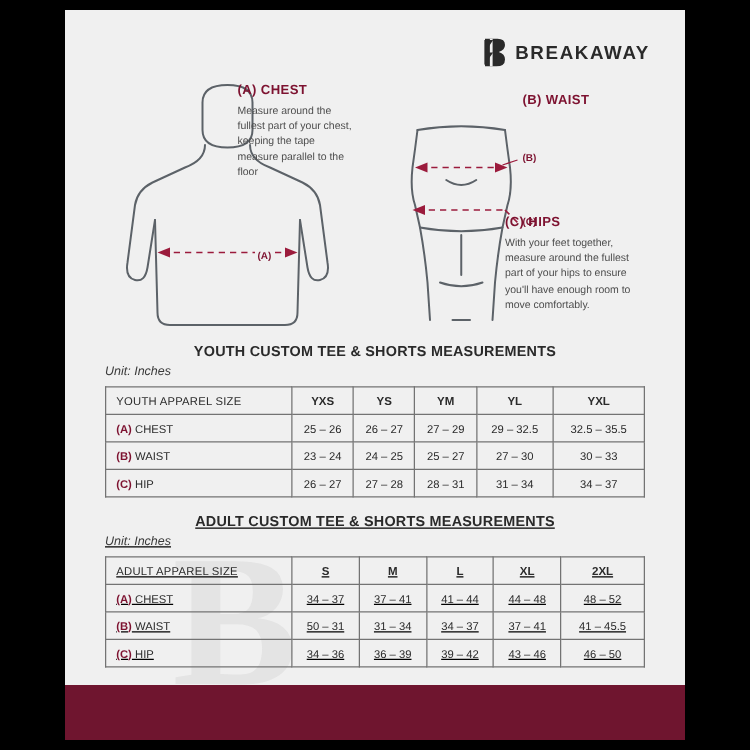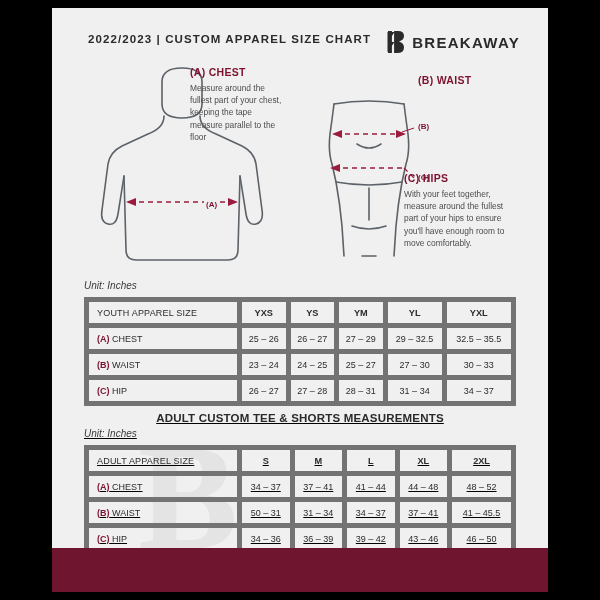--- a/index.html
+++ b/index.html
@@ -130,21 +130,21 @@
     color: #3a3a3a;
     margin-top: 4px;
     margin-bottom: 6px;
   }
   table {
     border-collapse: collapse;
     width: 432px;
     background: transparent;
   }
   th, td {
-    border: 5px solid #737373;
+    border: 1px solid #737373;
     height: 21px;
     font-size: 9px;
     color: #2b2b2b;
     text-align: center;
     padding: 0;
   }
   th.rowhead, td.rowhead {
     text-align: left;
     padding-left: 8px;
     width: 140px;
@@ -170,21 +170,20 @@
 </style>
 </head>
 <body>
 
 <div id="page">
   <div class="sheet">
 
     <div class="watermark">B</div>
 
     <div class="header">
-      <div class="header-title">2022/2023   |   CUSTOM APPAREL SIZE CHART</div>
       <div class="brand">
         <span class="brand-mark">
           <svg width="20" height="24" viewBox="0 0 20 24">
             <path d="M3 1 L13 1 Q19 1 19 6 Q19 10 14 11.5 Q19 13 19 17.5 Q19 23 12 23 L3 23 Z" fill="#2a2a2a"></path>
             <path d="M8 1 L8 23" stroke="#f0f0f0" stroke-width="2.2" fill="none"></path>
             <path d="M3 1 L0 4 L0 20 L3 23 Z" fill="#f0f0f0"></path>
             <path d="M2.5 2 L9.5 2 L3 12 L9.5 12 L2.5 22 Z" fill="#2a2a2a"></path>
           </svg>
         </span>
         <span class="brand-name">BREAKAWAY</span>
@@ -248,20 +247,21 @@
       <div class="callout callout-waist">
         <div class="callout-title">(B) WAIST</div>
       </div>
       <div class="callout callout-hips">
         <div class="callout-title">(C) HIPS</div>
         <div class="callout-body">With your feet together, measure around the fullest part of your hips to ensure you'll have enough room to move comfortably.</div>
       </div>
     </div>
 
     <div class="table-block" style="top:268px;">
+      <div class="tbl-title">YOUTH CUSTOM TEE &amp; SHORTS MEASUREMENTS</div>
       <div class="tbl-sub">Unit: Inches</div>
       <table>
         <thead>
           <tr>
             <th class="rowhead">YOUTH APPAREL SIZE</th>
             <th>YXS</th>
             <th>YS</th>
             <th>YM</th>
             <th>YL</th>
             <th>YXL</th>

